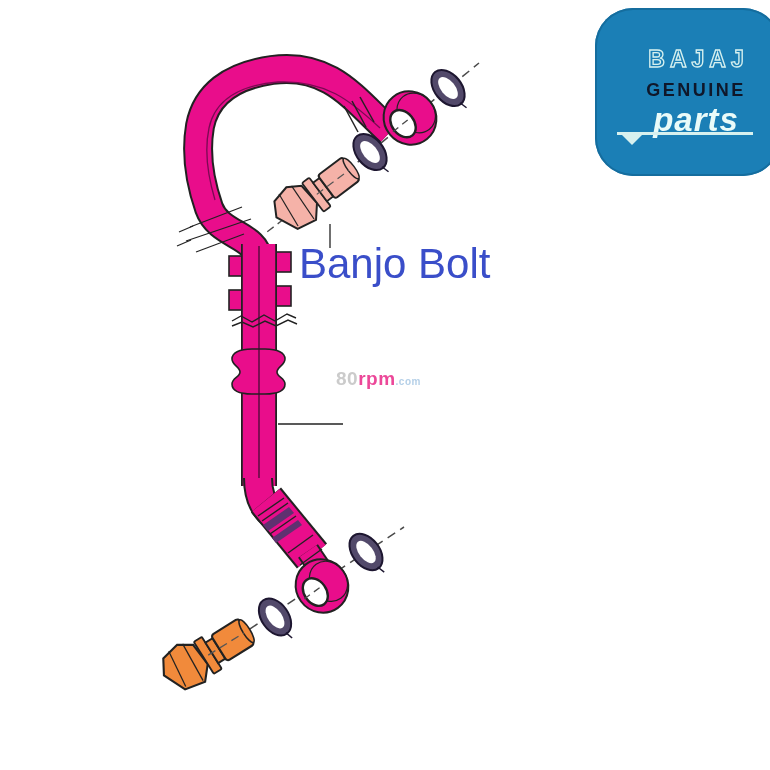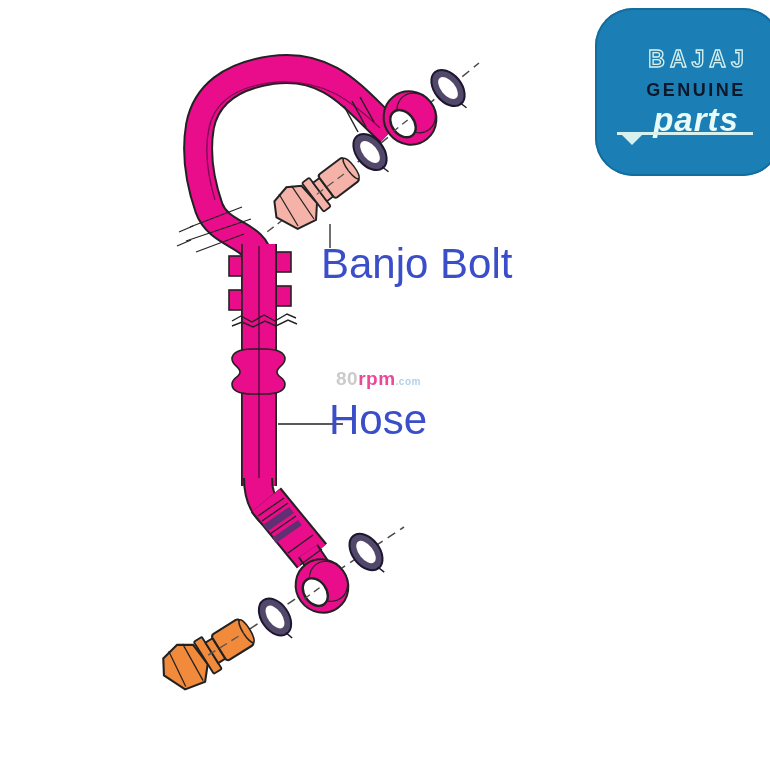--- a/index.html
+++ b/index.html
@@ -5,21 +5,21 @@
   html,body{margin:0;padding:0;background:#fff;}
   .stage{
     position:relative;width:770px;height:770px;background:#ffffff;overflow:hidden;
     font-family:"Liberation Sans",sans-serif;
   }
   .stage svg{position:absolute;left:0;top:0;}
   .part-label{
     position:absolute;color:#3A4EC9;font-size:42px;line-height:1.05;
     font-family:"Liberation Sans",sans-serif;white-space:nowrap;
   }
-  .banjo-label{left:321px;top:242px;}
+  .banjo-label{left:299px;top:242px;}
   .hose-label{left:329px;top:398px;}
   .watermark{
     position:absolute;left:336px;top:368px;font-size:19px;font-weight:700;
     letter-spacing:.5px;white-space:nowrap;
   }
   .wm-99{color:#cbcbcb;}
   .wm-rpm{color:#ec4899;}
   .wm-com{color:#b5d0e8;font-size:10px;font-weight:700;}
   .badge{
     position:absolute;left:595px;top:8px;width:170px;height:168px;
@@ -173,21 +173,20 @@
       <rect x="28" y="-14.5" width="31" height="29" rx="3" fill="#F18A3B" stroke="#222222" stroke-width="2"></rect>
       <ellipse cx="59" cy="0" rx="3.5" ry="12.5" fill="#F18A3B" stroke="#222222" stroke-width="1.5"></ellipse>
       <line x1="16" y1="0" x2="56" y2="0" stroke="#555555" stroke-width="1.2" stroke-dasharray="8 5"></line>
     </g>
 
     <line x1="330" y1="224" x2="330" y2="248" stroke="#222222" stroke-width="1.3"></line>
     <line x1="278" y1="424" x2="343" y2="424" stroke="#222222" stroke-width="1.3"></line>
   </svg>
 
   <div class="part-label banjo-label">Banjo Bolt</div>
-  <div class="part-label hose-label">Hose</div>
 
   <div class="watermark"><span class="wm-99">80</span><span class="wm-rpm">rpm</span><span class="wm-com">.com</span></div>
 
   <div class="badge">
     <div class="brand">BAJAJ</div>
     <div class="genuine">GENUINE</div>
     <div class="parts-word">parts</div>
     <div class="underline"></div>
     <div class="arrow-down"></div>
   </div>

